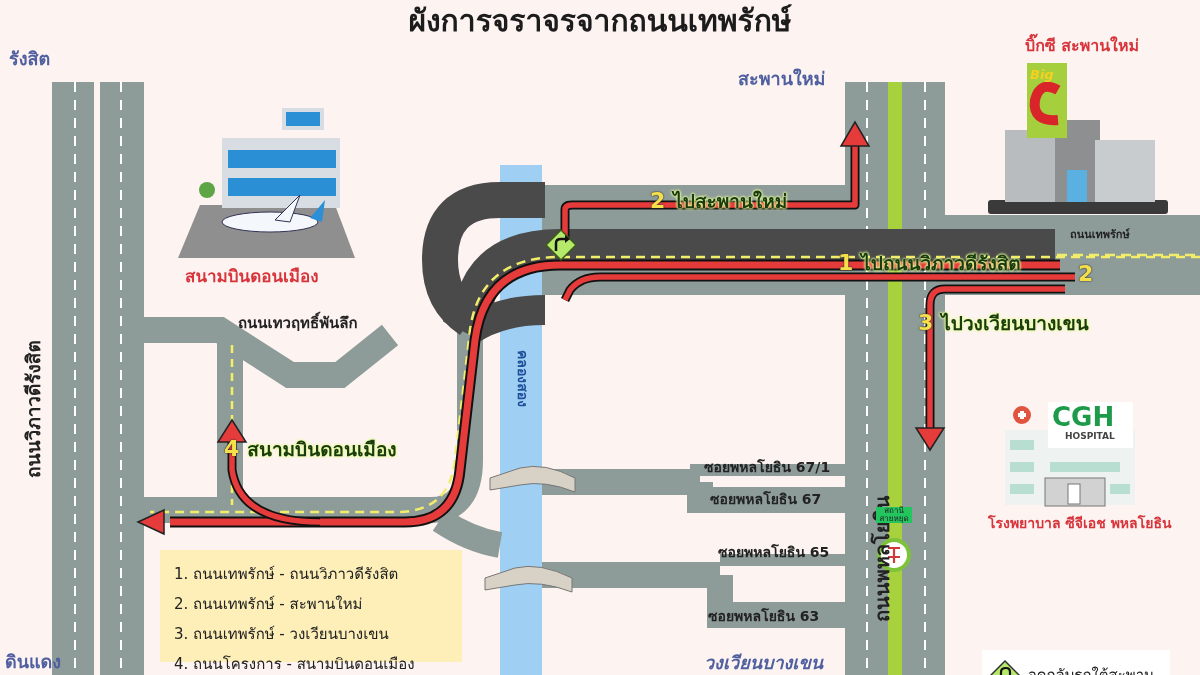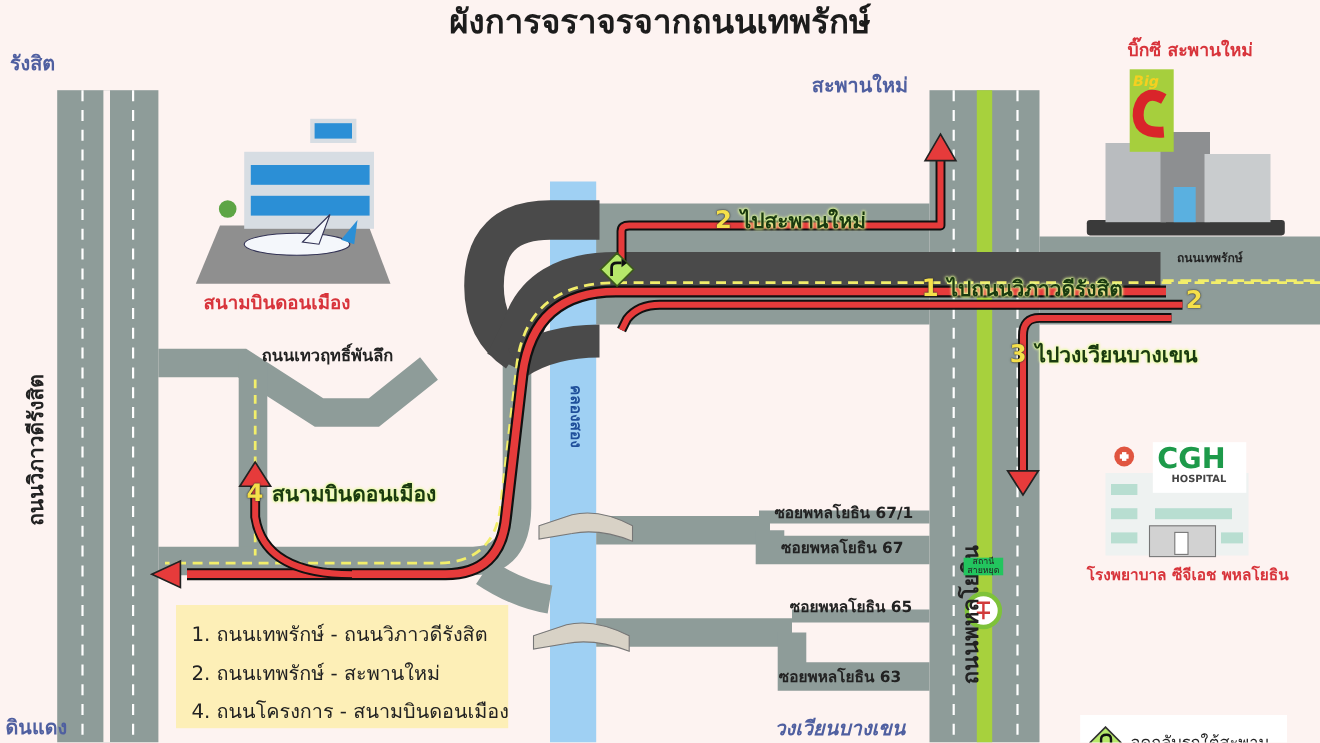--- a/index.html
+++ b/index.html
@@ -8,21 +8,21 @@
   .lbl{position:absolute;white-space:nowrap;line-height:1;}
   .title{left:0;width:1200px;top:6px;text-align:center;font-size:30px;font-weight:bold;color:#1c1c1c;}
   .dir{font-size:18px;color:#4f5fa0;font-weight:bold;}
   .road-name{font-size:17px;color:#222;font-weight:bold;}
   .soi{font-size:14px;color:#222;font-weight:bold;}
   .place-red{font-size:17px;color:#d8343b;font-weight:bold;}
   .route-lbl{font-size:19px;font-weight:bold;color:#1a3a10;text-shadow:0 0 3px #e6ff9a,0 0 3px #e6ff9a,0 0 2px #e6ff9a;}
   .route-num{display:inline-block;color:#f5e04a;font-weight:bold;font-size:22px;text-shadow:0 0 2px #333,0 0 1px #333;margin-right:8px;}
   .vert{transform-origin:left top;}
   .legend{position:absolute;left:160px;top:550px;width:302px;height:112px;background:#fdefb7;padding:12px 0 0 14px;box-sizing:border-box;}
-  .legend div{font-size:18px;color:#222;margin-bottom:6px;white-space:nowrap;}
+  .legend div{font-size:15px;color:#222;margin-bottom:6px;white-space:nowrap;}
   .uturn-key{position:absolute;left:982px;top:602px;width:188px;height:50px;background:#fff;display:flex;align-items:center;padding-left:8px;box-sizing:border-box;margin-top:48px;}
   .uturn-key span{font-size:15px;color:#222;margin-left:8px;white-space:nowrap;}
 </style>
 </head>
 <body>
 
 <svg id="map" viewBox="0 0 1200 675" xmlns="http://www.w3.org/2000/svg">
 
   <g>
     <rect x="52" y="82" width="92" height="593" fill="#8e9c99"></rect>
@@ -181,20 +181,21 @@
 
 <div class="lbl route-lbl" style="left:650px;top:190px;"><span class="route-num">2</span><span>ไปสะพานใหม่</span></div>
 <div class="lbl route-lbl" style="left:838px;top:252px;"><span class="route-num">1</span><span>ไปถนนวิภาวดีรังสิต</span></div>
 <div class="lbl" style="left:1078px;top:263px;"><span class="route-num">2</span></div>
 <div class="lbl route-lbl" style="left:918px;top:312px;"><span class="route-num">3</span><span>ไปวงเวียนบางเขน</span></div>
 <div class="lbl route-lbl" style="left:224px;top:438px;"><span class="route-num">4</span><span>สนามบินดอนเมือง</span></div>
 
 <div class="legend">
   <div>1. ถนนเทพรักษ์ - ถนนวิภาวดีรังสิต</div>
   <div>2. ถนนเทพรักษ์ - สะพานใหม่</div>
+  <div>3. ถนนเทพรักษ์ - วงเวียนบางเขน</div>
   <div>4. ถนนโครงการ - สนามบินดอนเมือง</div>
 </div>
 
 <div class="uturn-key">
   <svg width="30" height="30" viewBox="-15 -15 30 30">
     <polygon points="0,-14 14,0 0,14 -14,0" fill="#b6e86a" stroke="#333" stroke-width="1.5"></polygon>
     <path d="M-4,7 L-4,-3 Q-4,-7 1,-7 Q5,-7 5,-3 L5,1" fill="none" stroke="#111" stroke-width="2.2"></path>
     <polygon points="1,0 9,0 5,5" fill="#111"></polygon>
   </svg>
   <span>จุดกลับรถใต้สะพาน</span>

